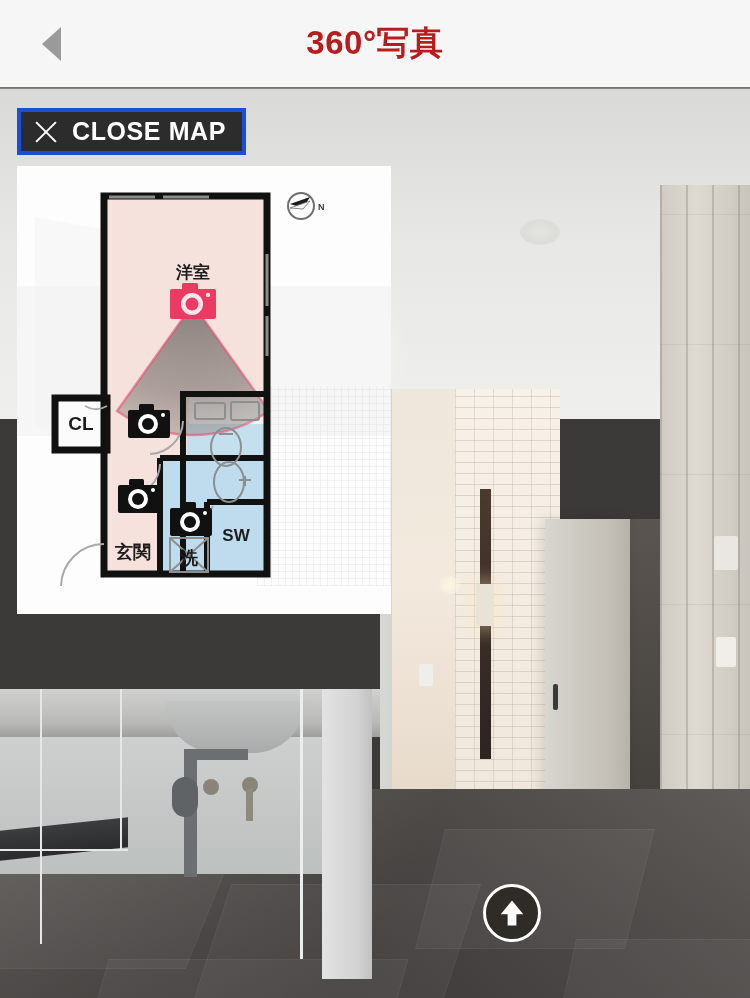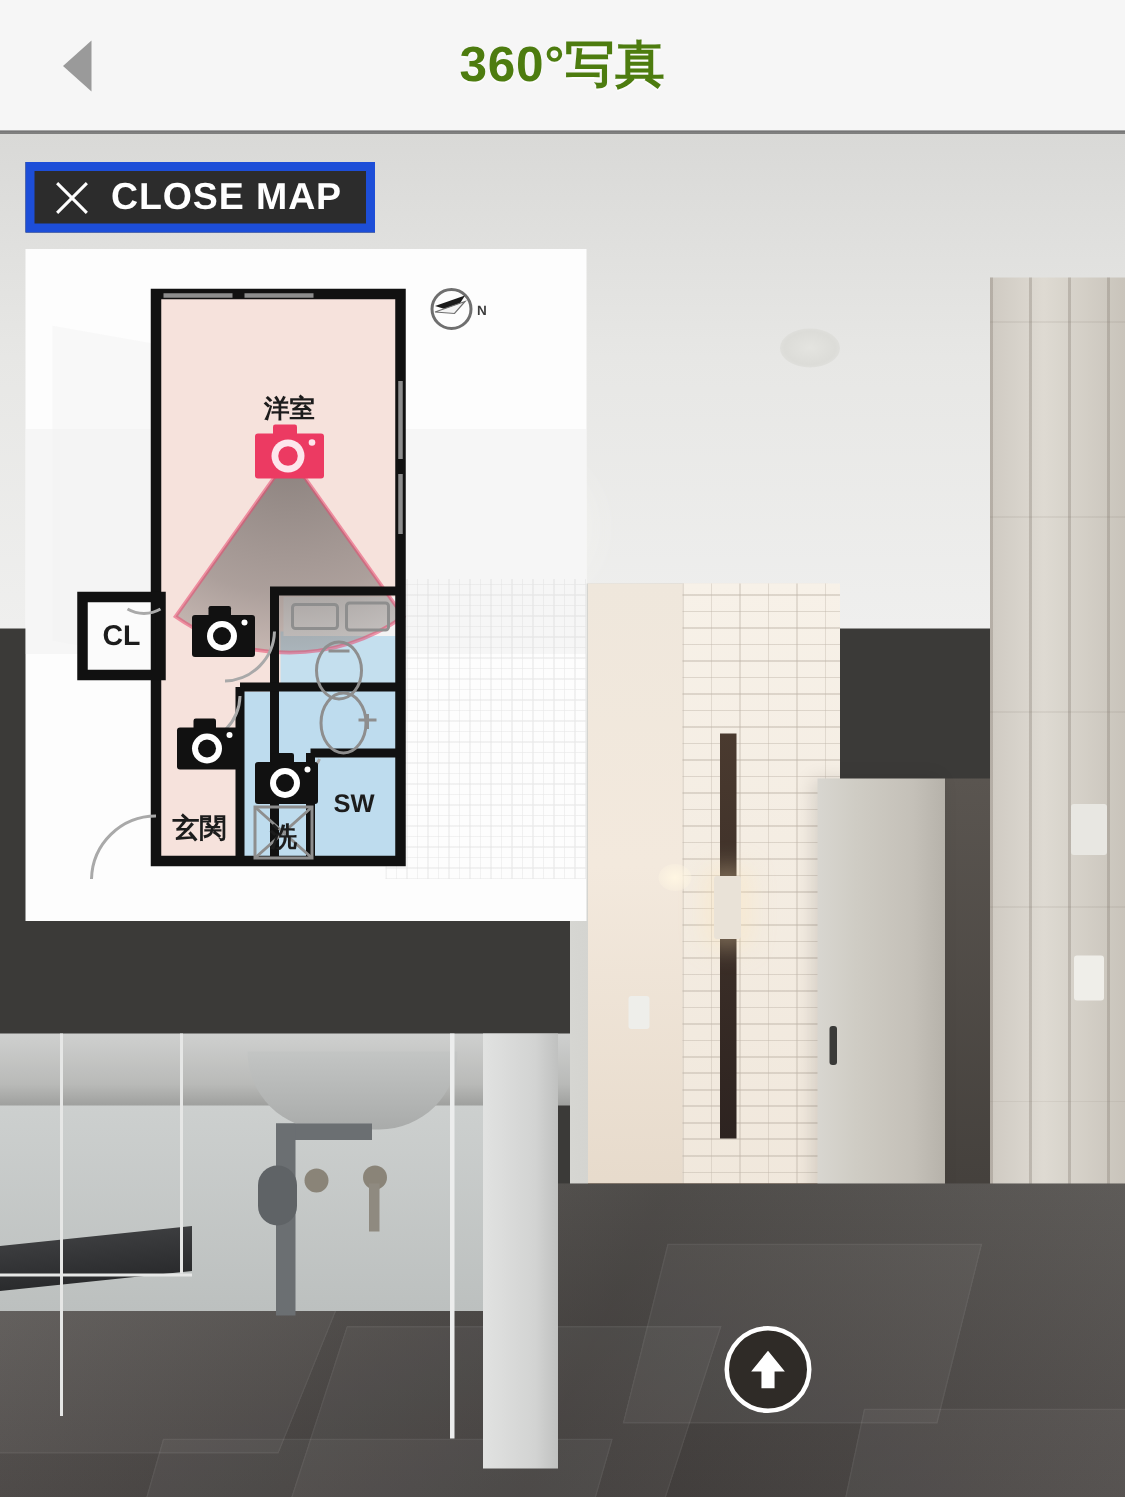--- a/index.html
+++ b/index.html
@@ -19,21 +19,21 @@
   #back-btn {
     position:absolute; left:28px; top:50%; transform:translateY(-50%);
     width:46px; height:52px; display:flex; align-items:center; justify-content:center;
     cursor:pointer; background:transparent; border:none;
   }
   #back-btn .tri {
     width:0;height:0;border-top:17px solid transparent;border-bottom:17px solid transparent;
     border-right:19px solid #9a9a9a;
   }
   #page-title {
-    font-size:33px; font-weight:bold; color:#4d7c0f; letter-spacing:.5px;
+    font-size:33px; font-weight:bold; color:#b91c1c; letter-spacing:.5px;
     text-shadow:0 1px 0 rgba(255,255,255,.7);
   }
 
   
   #viewer {
     position:absolute; left:0; top:89px; width:750px; height:909px;
     overflow:hidden; background:#3b3a38;
   }
   
   .pano-ceiling{position:absolute;left:0;top:0;width:750px;height:330px;
@@ -103,21 +103,21 @@
   .sink-frame{position:absolute;left:40px;top:600px;width:2px;height:255px;background:#e6e7e6;}
   .sink-frame2{position:absolute;left:120px;top:600px;width:2px;height:160px;background:#e6e7e6;}
   .sink-frame3{position:absolute;left:0;top:760px;width:128px;height:2px;background:#e6e7e6;}
   .sink-frame4{position:absolute;left:300px;top:600px;width:3px;height:270px;background:#eceded;}
   .sink-col{position:absolute;left:322px;top:600px;width:50px;height:290px;
     background:linear-gradient(90deg,#e1e2e1 0%,#d2d3d2 70%,#c0c1c0 100%);}
 
   
   #close-map-btn{
     position:absolute; left:17px; top:108px; height:47px; padding:0 16px 0 12px;
-    background:#2c2c2c; border:6px solid #1d4ed8;
+    background:#2c2c2c; border:4px solid #1d4ed8;
     display:flex; align-items:center; gap:13px; cursor:pointer; z-index:30;
   }
   #close-map-btn .x-icon{position:relative;width:26px;height:26px;}
   #close-map-btn .x-icon i{position:absolute;left:-1px;top:12px;width:28px;height:2px;background:#fff;display:block;}
   #close-map-btn .x-icon i:first-child{transform:rotate(45deg);}
   #close-map-btn .x-icon i:last-child{transform:rotate(-45deg);}
   #close-map-label{color:#fff;font-size:25px;font-weight:bold;letter-spacing:.6px;}
 
   
   #map-panel{

